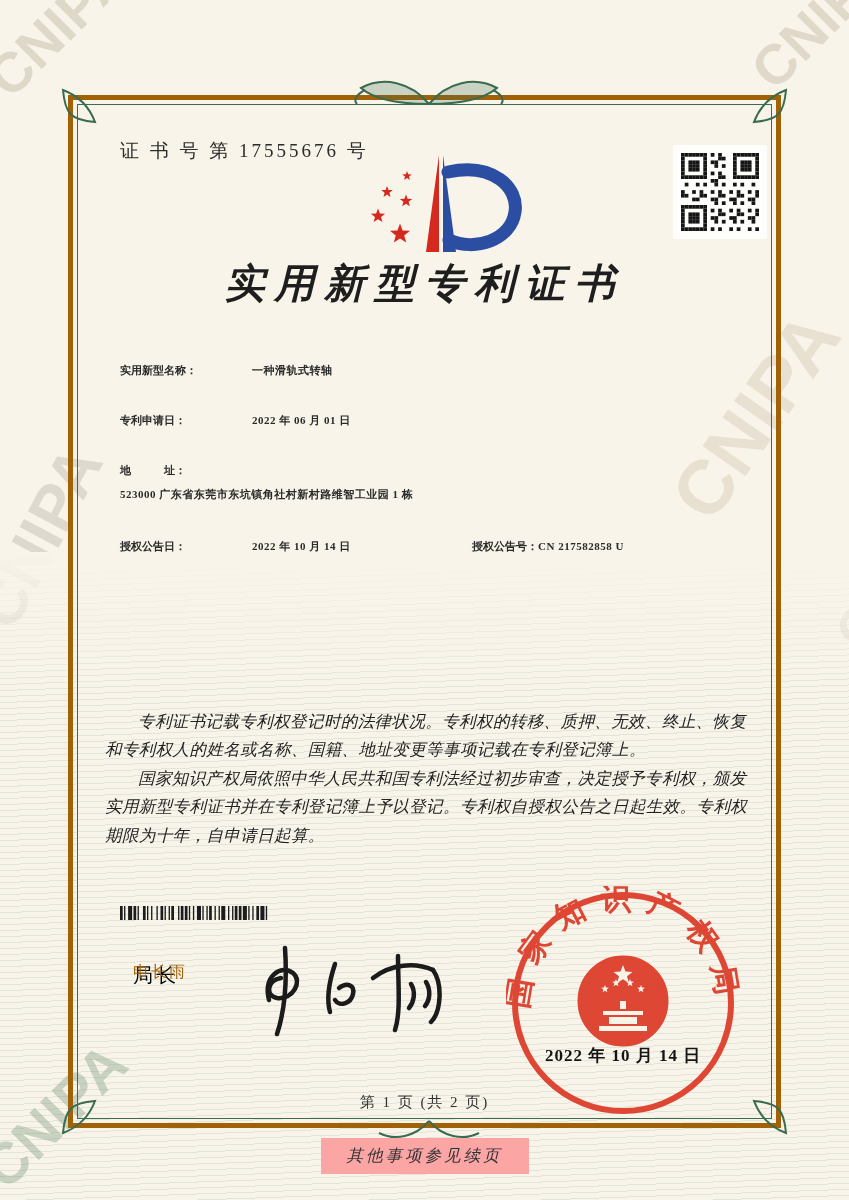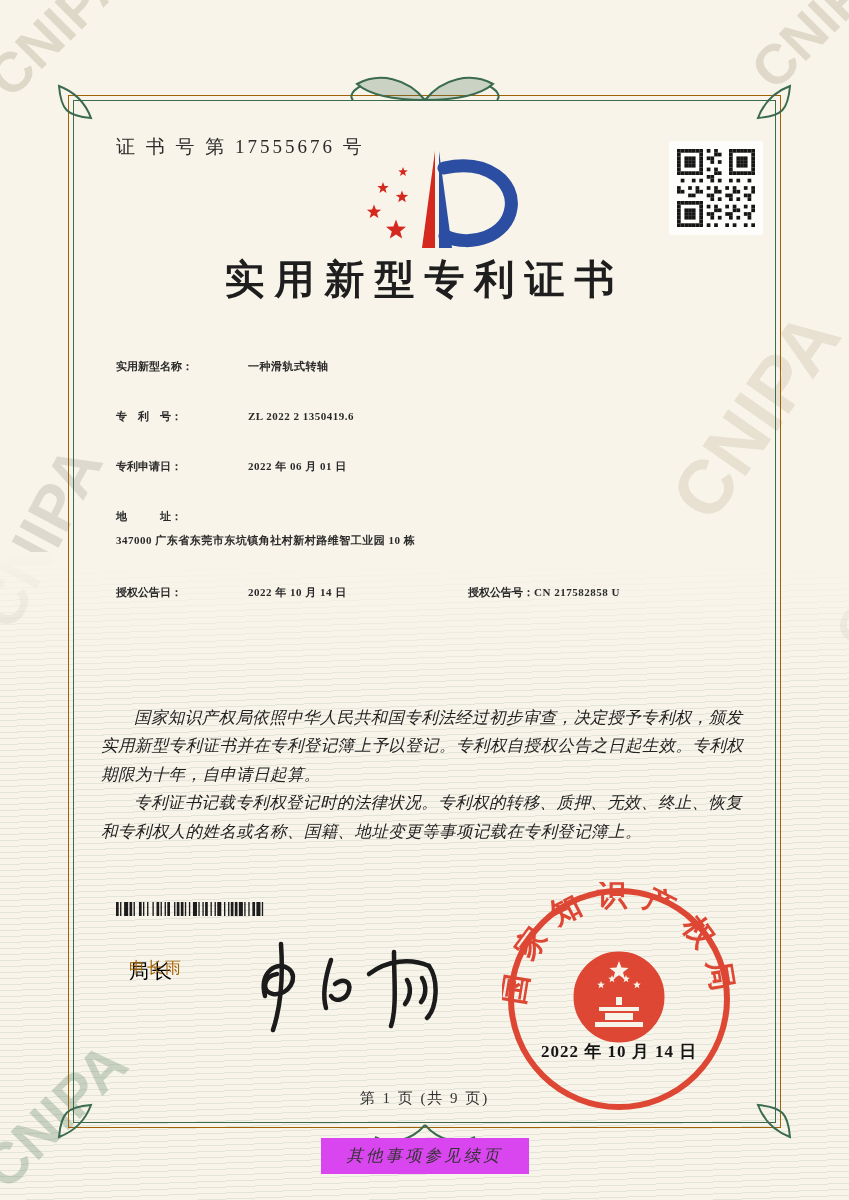--- a/index.html
+++ b/index.html
@@ -18,33 +18,33 @@
   
   .waves{position:absolute;left:0;right:0;top:552px;bottom:0;
          background:repeating-linear-gradient(178deg,
             rgba(122,152,128,.17) 0px, rgba(122,152,128,.17) 1px,
             rgba(0,0,0,0) 1px, rgba(0,0,0,0) 6px);}
   .waves-fade{position:absolute;left:0;right:0;top:552px;height:150px;
          background:linear-gradient(180deg,#f8f4ea 0%,rgba(248,244,234,0) 100%);}
 
   
   .frame{position:absolute;left:68px;top:95px;width:713px;height:1033px;
-         border:1px solid #a16207;box-sizing:border-box;}
+         border:5px solid #a16207;box-sizing:border-box;}
   .frame-inner{position:absolute;left:4px;top:4px;right:4px;bottom:4px;border:1px solid #3c6b50;}
 
   .ornament{position:absolute;color:#3a6b50;}
 
   .cert-no{position:absolute;left:47px;top:38px;font-size:19px;letter-spacing:3px;color:#2b2b2b;}
 
   .logo{position:absolute;left:248px;top:40px;width:260px;height:120px;}
   .qr-box{position:absolute;left:600px;top:45px;width:94px;height:94px;background:#fdfdfb;
           display:flex;align-items:center;justify-content:center;}
 
   .title{position:absolute;left:0;right:0;top:156px;text-align:center;font-size:40px;
-         font-weight:700;letter-spacing:10px;color:#1e1e1e;}
+         font-weight:700;letter-spacing:10px;color:#1e1e1e;font-style:italic;}
 
   .fields{position:absolute;left:47px;top:258px;right:30px;font-size:11px;color:#2a2a2a;font-weight:bold;}
   .frow{position:relative;margin-bottom:0;height:50px;line-height:24px;}
   .frow.addr{height:76px;}
   .flabel{display:inline-block;width:132px;white-space:pre;vertical-align:top;}
   .fvalue{display:inline-block;letter-spacing:.5px;vertical-align:top;}
   .fvalue.wrap{width:508px;}
   .fpair-right{position:absolute;left:352px;top:0;}
 
   .body-text{position:absolute;left:32px;right:24px;top:608px;font-size:16.5px;
@@ -60,21 +60,21 @@
   .sig-script{position:absolute;left:162px;top:838px;width:220px;height:105px;}
 
   .seal{position:absolute;left:433px;top:786px;width:234px;height:234px;opacity:.93;}
   .seal-date{position:absolute;left:408px;top:944px;width:284px;text-align:center;
              font-size:17px;color:#151515;letter-spacing:1px;font-weight:600;}
 
   .page-info{position:absolute;left:0;right:0;top:993px;text-align:center;font-size:15px;
              letter-spacing:2px;color:#333;}
 
   .cont-note{position:absolute;left:0;right:0;top:1138px;text-align:center;}
-  .cont-note span{display:inline-block;background:#d946ef;padding:7px 26px;font-size:16.5px;
+  .cont-note span{display:inline-block;background:#fca5a5;padding:7px 26px;font-size:16.5px;
              letter-spacing:3px;color:#333;font-style:italic;}
 </style>
 </head>
 <body>
 
 <div class="page">
 
   <div class="wm wm-tl">CNIPA</div>
   <div class="wm wm-tr">CNIPA</div>
   <div class="wm wm-rm">CNIPA</div>
@@ -315,37 +315,34 @@
         </svg>
     </div>
 
     <div class="title">实用新型专利证书</div>
 
     <div class="fields">
       <div class="frow">
         <span class="flabel">实用新型名称：</span><span class="fvalue">一种滑轨式转轴</span>
       </div>
       <div class="frow">
-        <span class="flabel">专　利　号：</span><span class="fvalue">ZL 2022 2 1350419.6</span>
-      </div>
-      <div class="frow">
         <span class="flabel">专利申请日：</span><span class="fvalue">2022 年 06 月 01 日</span>
       </div>
       <div class="frow addr">
-        <span class="flabel">地　　　址：</span><span class="fvalue wrap">347000 广东省东莞市东坑镇角社村新村路维智工业园 10 栋</span>
+        <span class="flabel">地　　　址：</span><span class="fvalue wrap">523000 广东省东莞市东坑镇角社村新村路维智工业园 1 栋</span>
       </div>
       <div class="frow">
         <span><span class="flabel">授权公告日：</span><span class="fvalue">2022 年 10 月 14 日</span></span>
         <span class="fpair-right"><span>授权公告号：</span><span class="fvalue">CN 217582858 U</span></span>
       </div>
     </div>
 
     <div class="body-text">
+      <p>专利证书记载专利权登记时的法律状况。专利权的转移、质押、无效、终止、恢复和专利权人的姓名或名称、国籍、地址变更等事项记载在专利登记簿上。</p>
       <p>国家知识产权局依照中华人民共和国专利法经过初步审查，决定授予专利权，颁发实用新型专利证书并在专利登记簿上予以登记。专利权自授权公告之日起生效。专利权期限为十年，自申请日起算。</p>
-      <p>专利证书记载专利权登记时的法律状况。专利权的转移、质押、无效、终止、恢复和专利权人的姓名或名称、国籍、地址变更等事项记载在专利登记簿上。</p>
     </div>
 
     <svg id="barcode-svg" class="barcode" viewBox="0 0 228 14" preserveAspectRatio="none">
         <rect x="0" y="0" width="2.7" height="14" fill="#1c1c1c"></rect>
         <rect x="4.050000000000001" y="0" width="1.35" height="14" fill="#1c1c1c"></rect>
         <rect x="8.100000000000001" y="0" width="4.050000000000001" height="14" fill="#1c1c1c"></rect>
         <rect x="13.500000000000002" y="0" width="2.7" height="14" fill="#1c1c1c"></rect>
         <rect x="17.550000000000004" y="0" width="1.35" height="14" fill="#1c1c1c"></rect>
         <rect x="22.950000000000006" y="0" width="2.7" height="14" fill="#1c1c1c"></rect>
         <rect x="27.000000000000007" y="0" width="1.35" height="14" fill="#1c1c1c"></rect>
@@ -416,19 +413,19 @@
       </g>
       <defs>
         <path id="sealArc" d="M -76.4 76.4 A 108 108 0 1 1 76.4 76.4" transform="scale(0.87)"></path>
       </defs>
       <text font-size="30" font-weight="700" fill="#dc3a27" font-family="'Liberation Serif','DejaVu Serif',serif" letter-spacing="14">
         <textPath href="#sealArc" startOffset="50%" text-anchor="middle">国家知识产权局</textPath>
       </text>
     </svg>
     <div class="seal-date">2022 年 10 月 14 日</div>
 
-    <div class="page-info">第 1 页 (共 9 页)</div>
+    <div class="page-info">第 1 页 (共 2 页)</div>
   </div>
 
   <div class="cont-note">
     <span>其他事项参见续页</span>
   </div>
 </div>
 
 </body></html>

